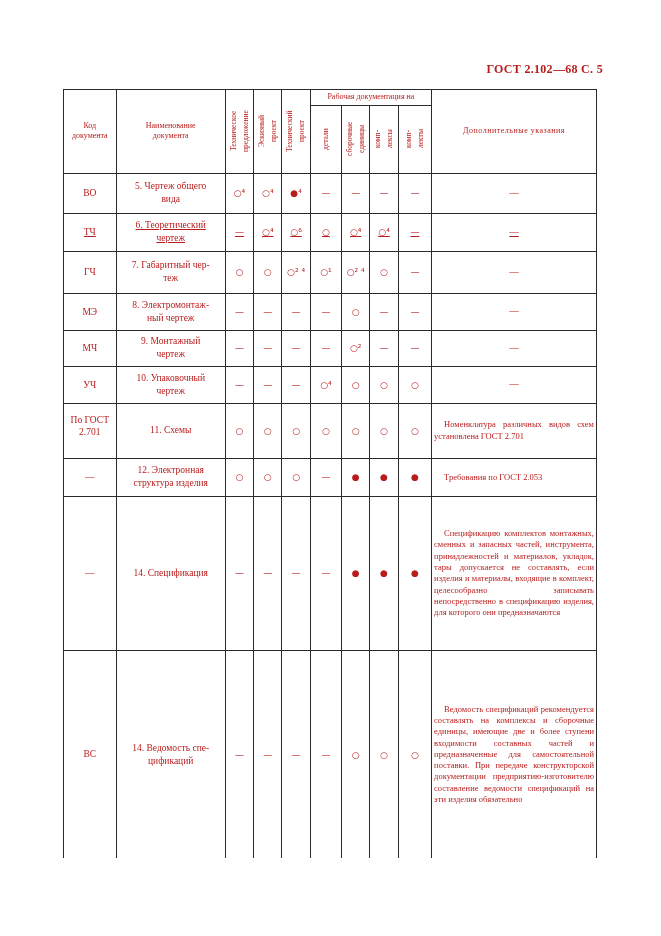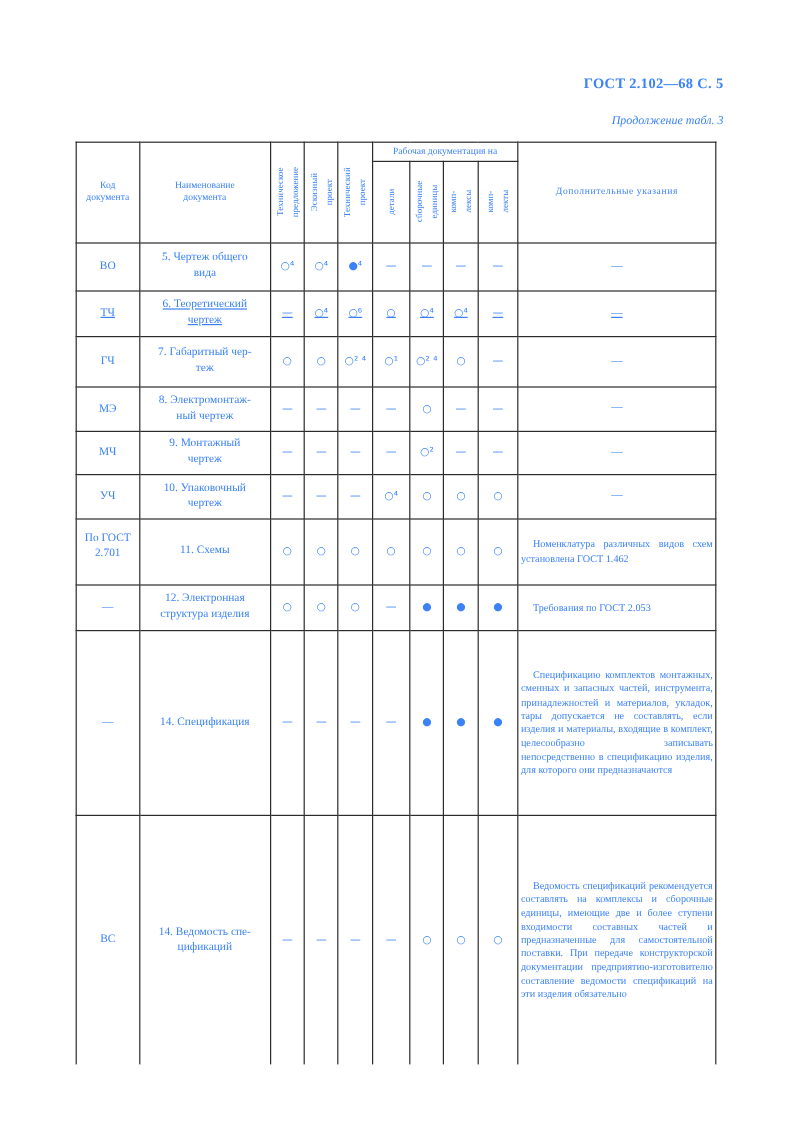--- a/index.html
+++ b/index.html
@@ -2,21 +2,21 @@
 <html><head>
 <meta charset="utf-8">
 <style>
   html, body { margin: 0; padding: 0; }
   body { background: #e8e8e8; }
   .page {
     width: 661px; height: 936px; background: #ffffff; margin: 0 auto;
     box-sizing: border-box; position: relative;
     padding: 62px 58px 0 63px;
     font-family: "Liberation Serif", "DejaVu Serif", serif;
-    color: #3b82f6;
+    color: #b91c1c;
   }
   .doc-ref { font-weight: bold; font-size: 12px; text-align: right; letter-spacing: 0.3px; }
   .continuation { font-style: italic; font-size: 10px; text-align: right; margin-top: 18px; }
 
   table.main { border-collapse: collapse; table-layout: fixed; width: 534px; margin-top: 12px; }
   .main th, .main td {
     border: 1px solid #2b2b2b; font-weight: normal;
     vertical-align: middle; text-align: center;
     white-space: pre-line; padding: 1px 2px;
     box-sizing: border-box;
@@ -53,21 +53,20 @@
   tbody tr:nth-child(8) { height: 38px; }
   tbody tr:nth-child(9) { height: 154px; }
   tbody tr:nth-child(10) { height: 208px; }
   tbody tr:nth-child(7) td:nth-child(1) { vertical-align: top; padding-top: 10px; }
 </style>
 </head>
 <body>
 
 <div class="page">
   <div class="doc-ref">ГОСТ 2.102—68 С. 5</div>
-  <div class="continuation">Продолжение табл. 3</div>
 
   <table class="main">
     <colgroup>
       <col style="width:52px">
         <col style="width:108px">
       <col style="width:28px">
         <col style="width:28px">
         <col style="width:28px">
       <col style="width:31px">
         <col style="width:28px">
@@ -197,21 +196,21 @@
     <td class="c-code">По ГОСТ
 2.701</td>
     <td class="c-name">11. Схемы</td>
     <td class="c-sym">○</td>
     <td class="c-sym">○</td>
     <td class="c-sym">○</td>
     <td class="c-sym">○</td>
     <td class="c-sym">○</td>
     <td class="c-sym">○</td>
     <td class="c-sym">○</td>
-    <td class="c-add para">Номенклатура различных видов схем установлена ГОСТ 1.462</td>
+    <td class="c-add para">Номенклатура различных видов схем установлена ГОСТ 2.701</td>
   </tr>
         <tr>
     <td class="c-code">—</td>
     <td class="c-name">12. Электронная
 структура изделия</td>
     <td class="c-sym">○</td>
     <td class="c-sym">○</td>
     <td class="c-sym">○</td>
     <td class="c-sym">—</td>
     <td class="c-sym">●</td>

